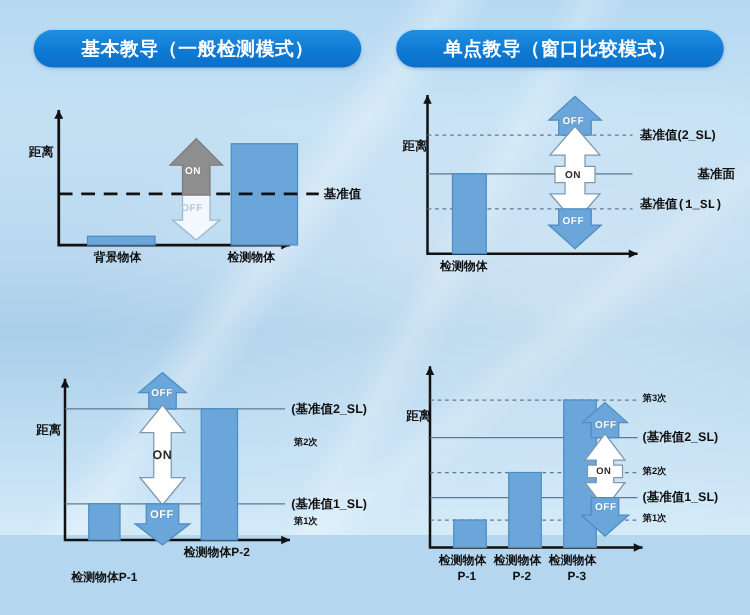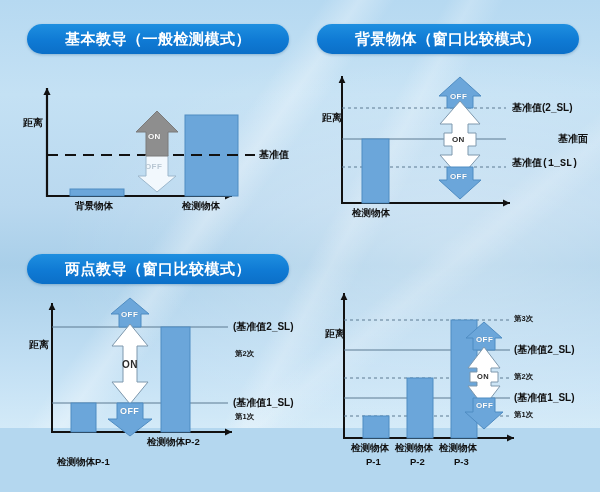--- a/index.html
+++ b/index.html
@@ -71,21 +71,21 @@
 
     <div class="lbl axis-name" style="left:23px;top:117px;">距离</div>
     <div class="arrowtxt" style="left:148px;top:132px;">ON</div>
     <div class="arrowtxt" style="left:145px;top:162px;color:#b9c7d3;text-shadow:none;">OFF</div>
     <div class="lbl side" style="left:259px;top:148px;">基准值</div>
     <div class="lbl cat" style="left:75px;top:200px;">背景物体</div>
     <div class="lbl cat" style="left:182px;top:200px;">检测物体</div>
   </div>
 
   <div class="panel p2">
-    <div class="title-pill">背景物体（窗口比较模式）</div>
+    <div class="title-pill">单点教导（窗口比较模式）</div>
 
     <svg class="chart" viewBox="0 0 300 246">
       <path d="M42 76 L42 203 L210 203" fill="none" stroke="#111" stroke-width="2"></path>
       <path d="M42 76 l-3.4 7 l6.8 0 z" fill="#111"></path>
       <path d="M210 203 l-7 -3.4 l0 6.8 z" fill="#111"></path>
 
       <line x1="42" y1="108" x2="206" y2="108" stroke="#5c7a92" stroke-width="1" stroke-dasharray="3 3"></line>
       <line x1="42" y1="139" x2="206" y2="139" stroke="#5c7a92" stroke-width="1"></line>
       <line x1="42" y1="167" x2="206" y2="167" stroke="#5c7a92" stroke-width="1" stroke-dasharray="3 3"></line>
 
@@ -103,21 +103,20 @@
     <div class="arrowtxt dark" style="left:152px;top:135px;">ON</div>
     <div class="arrowtxt" style="left:150px;top:172px;">OFF</div>
 
     <div class="lbl side" style="left:212px;top:101px;">基准值(2_SL)</div>
     <div class="lbl side" style="left:212px;top:132px;margin-left:46px;">基准面</div>
     <div class="lbl side" style="left:212px;top:156px;font-family:Liberation Mono, monospace;">基准值(1_SL)</div>
     <div class="lbl cat" style="left:52px;top:207px;">检测物体</div>
   </div>
 
   <div class="panel p3">
-    <div class="title-pill">两点教导（窗口比较模式）</div>
 
     <svg class="chart" viewBox="0 0 300 246">
       <path d="M52 57 L52 186 L232 186" fill="none" stroke="#111" stroke-width="2"></path>
       <path d="M52 57 l-3.4 7 l6.8 0 z" fill="#111"></path>
       <path d="M232 186 l-7 -3.4 l0 6.8 z" fill="#111"></path>
 
       <line x1="52" y1="81" x2="228" y2="81" stroke="#5c7a92" stroke-width="1"></line>
       <line x1="52" y1="157" x2="228" y2="157" stroke="#5c7a92" stroke-width="1"></line>
 
       <rect x="71" y="157" width="25" height="29" fill="#6ba6da" stroke="#4f8cc2" stroke-width="1"></rect>

